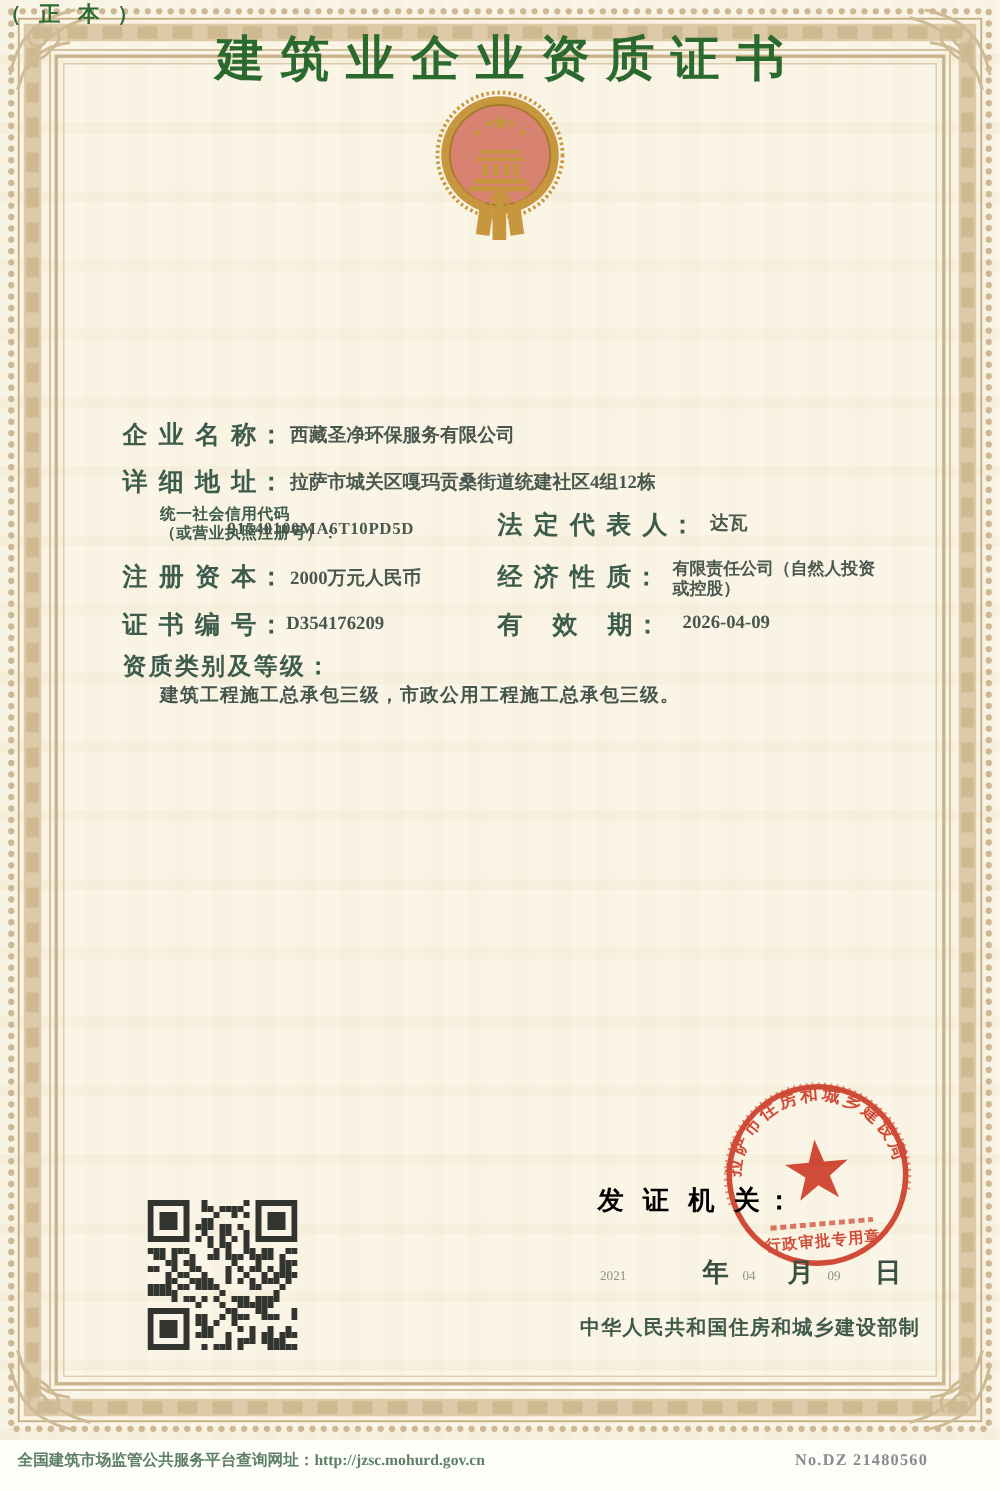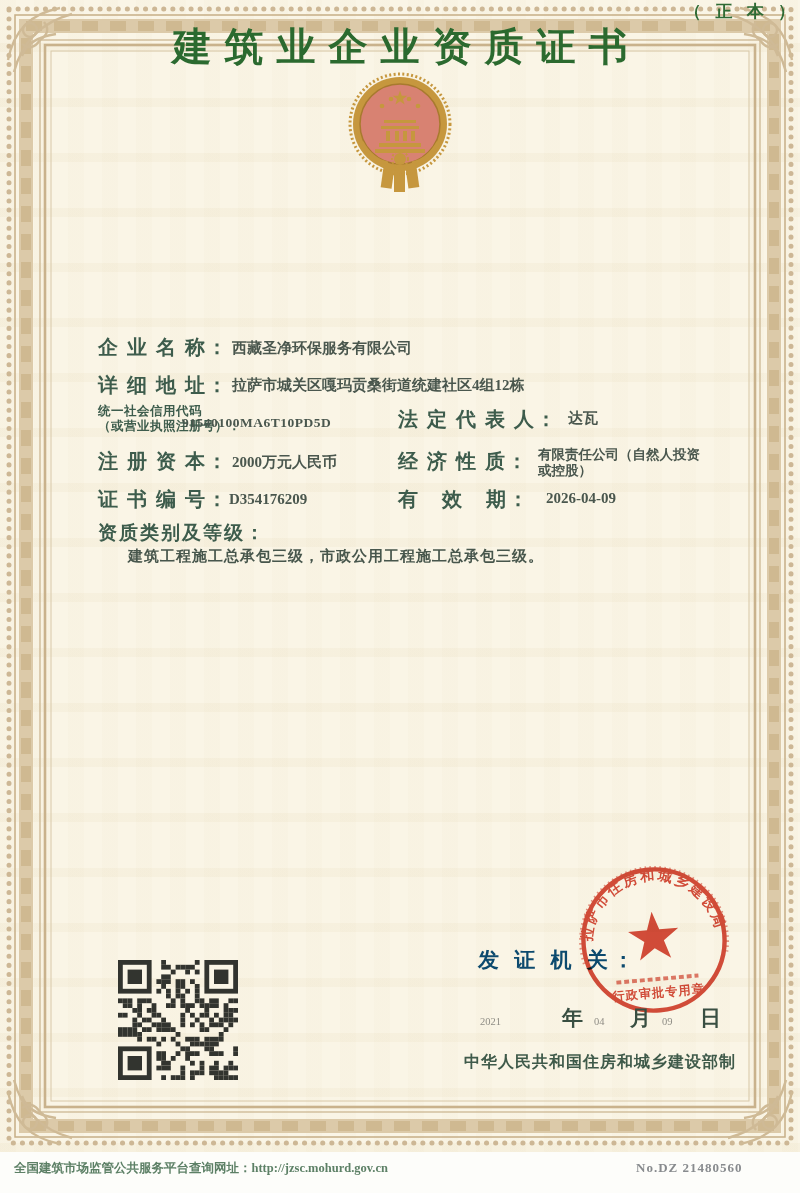--- a/index.html
+++ b/index.html
@@ -5,28 +5,28 @@
   html,body{margin:0;padding:0;background:#ffffff;}
   .paper{position:relative;width:800px;height:1193px;background:#fdfdfa;overflow:hidden;
          font-family:"Liberation Serif", serif;}
   .cream{position:absolute;left:0;top:0;width:800px;height:1152px;background-color:#faf5e6;
     background-image:
       repeating-linear-gradient(0deg, rgba(216,198,152,0.10) 0 9px, rgba(216,198,152,0) 9px 55px),
       repeating-linear-gradient(90deg, rgba(222,207,168,0.06) 0 16px, rgba(222,207,168,0) 16px 34px);}
   .abs{position:absolute;}
   .title{left:0;top:226;width:100%;text-align:center;font-size:39px;font-weight:bold;
          letter-spacing:13px;text-indent:13px;color:#2b6a2f;margin-top:20px;}
-  .subtitle{left:0;top:283;width:100%;text-align:right;font-size:17px;font-weight:bold;
+  .subtitle{left:0;top:283;width:100%;text-align:left;font-size:17px;font-weight:bold;
             letter-spacing:5px;color:#2e6a33;}
   .lbl{font-weight:bold;color:#3d5c4c;font-size:20px;letter-spacing:2px;white-space:nowrap;}
-  .lbl-sm{font-weight:bold;color:#3d5c4c;font-size:12.5px;letter-spacing:.5px;white-space:nowrap;}
+  .lbl-sm{font-weight:bold;color:#3d5c4c;font-size:12.5px;letter-spacing:.5px;white-space:nowrap;margin-left:30px;}
   .val{font-weight:bold;color:#4a574e;font-size:15px;white-space:nowrap;}
   .val-sm{font-weight:bold;color:#4a574e;font-size:13.5px;white-space:nowrap;}
   .qual-line{font-weight:bold;color:#47564c;font-size:15px;letter-spacing:1px;white-space:nowrap;}
-  .issuer{font-weight:bold;color:#0c4a6e;font-size:21px;letter-spacing:5px;white-space:nowrap;}
+  .issuer{font-weight:bold;color:#000000;font-size:21px;letter-spacing:5px;white-space:nowrap;}
   .date-unit{font-weight:bold;color:#394f42;font-size:21px;}
   .date-num{color:#8f8d85;font-size:10.5px;font-weight:normal;}
   .made-by{left:420px;top:1052px;width:360px;text-align:center;font-weight:bold;
            color:#3f5a4a;font-size:16px;letter-spacing:1px;white-space:nowrap;}
   .footer-query{left:14px;top:1160px;font-weight:bold;color:#5d8066;font-size:12.5px;}
   .footer-serial{left:636px;top:1160px;color:#888b8e;font-size:13px;letter-spacing:1px;font-weight:bold;}
   .seal-wrap{left:556px;top:842px;width:196px;height:196px;mix-blend-mode:multiply;opacity:.9;}
 </style>
 </head>
 <body>

